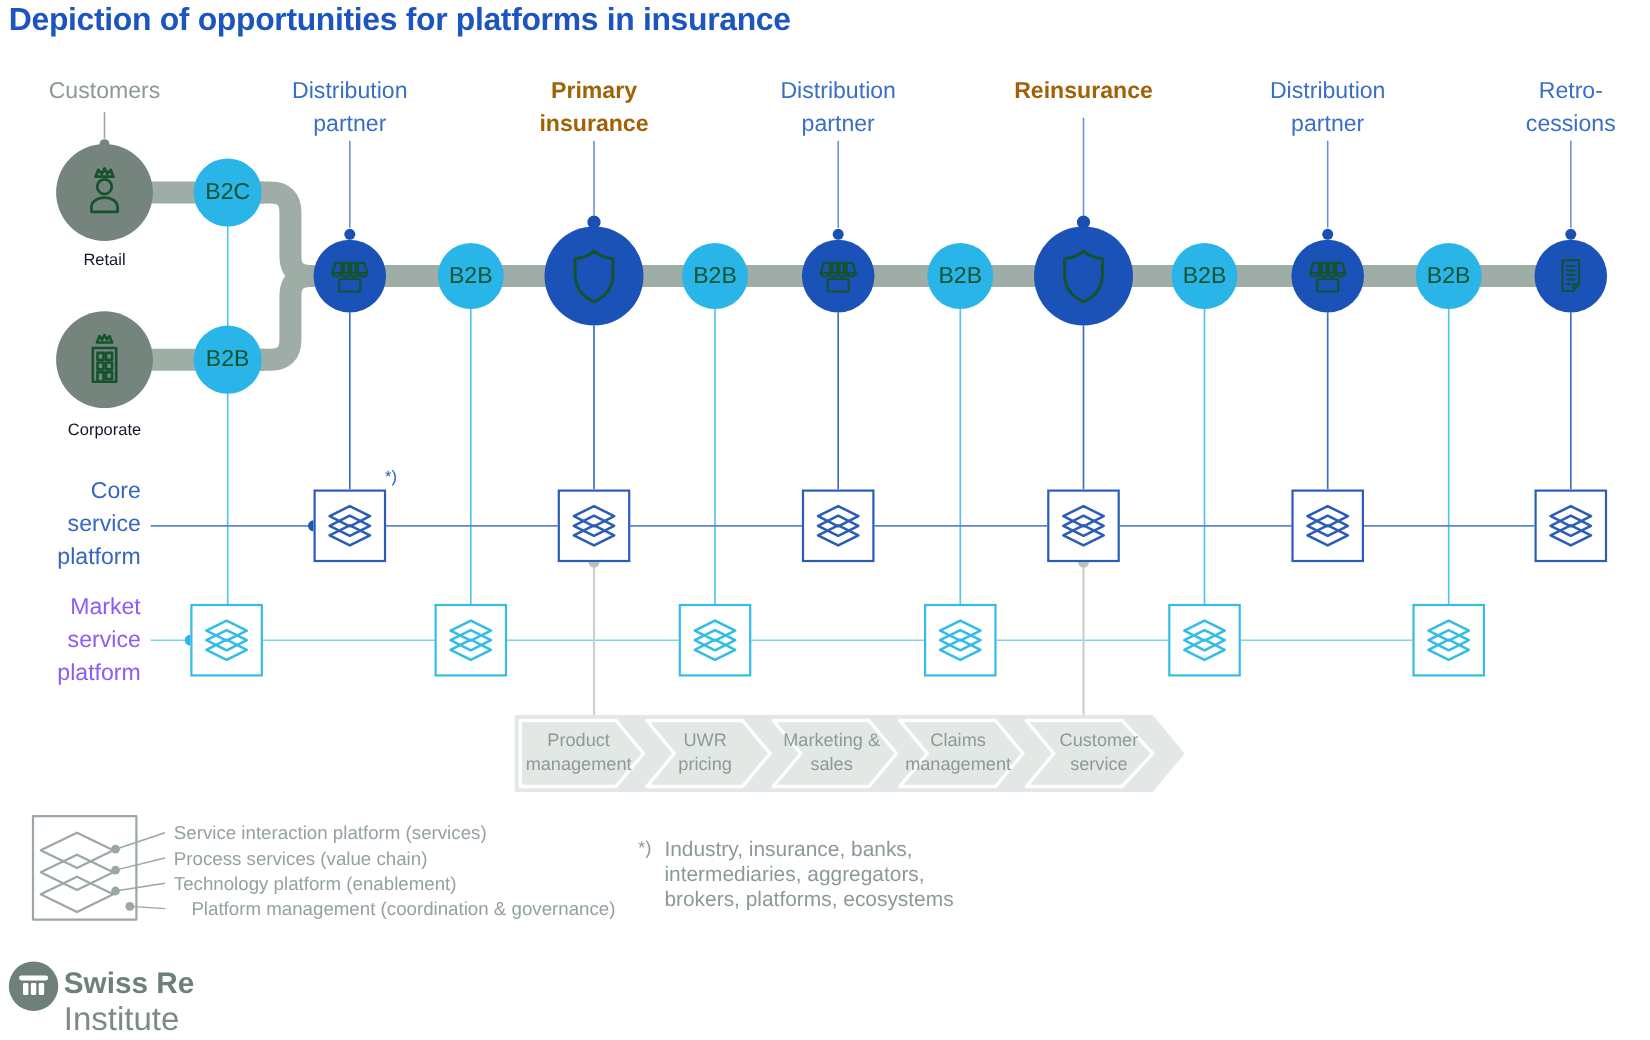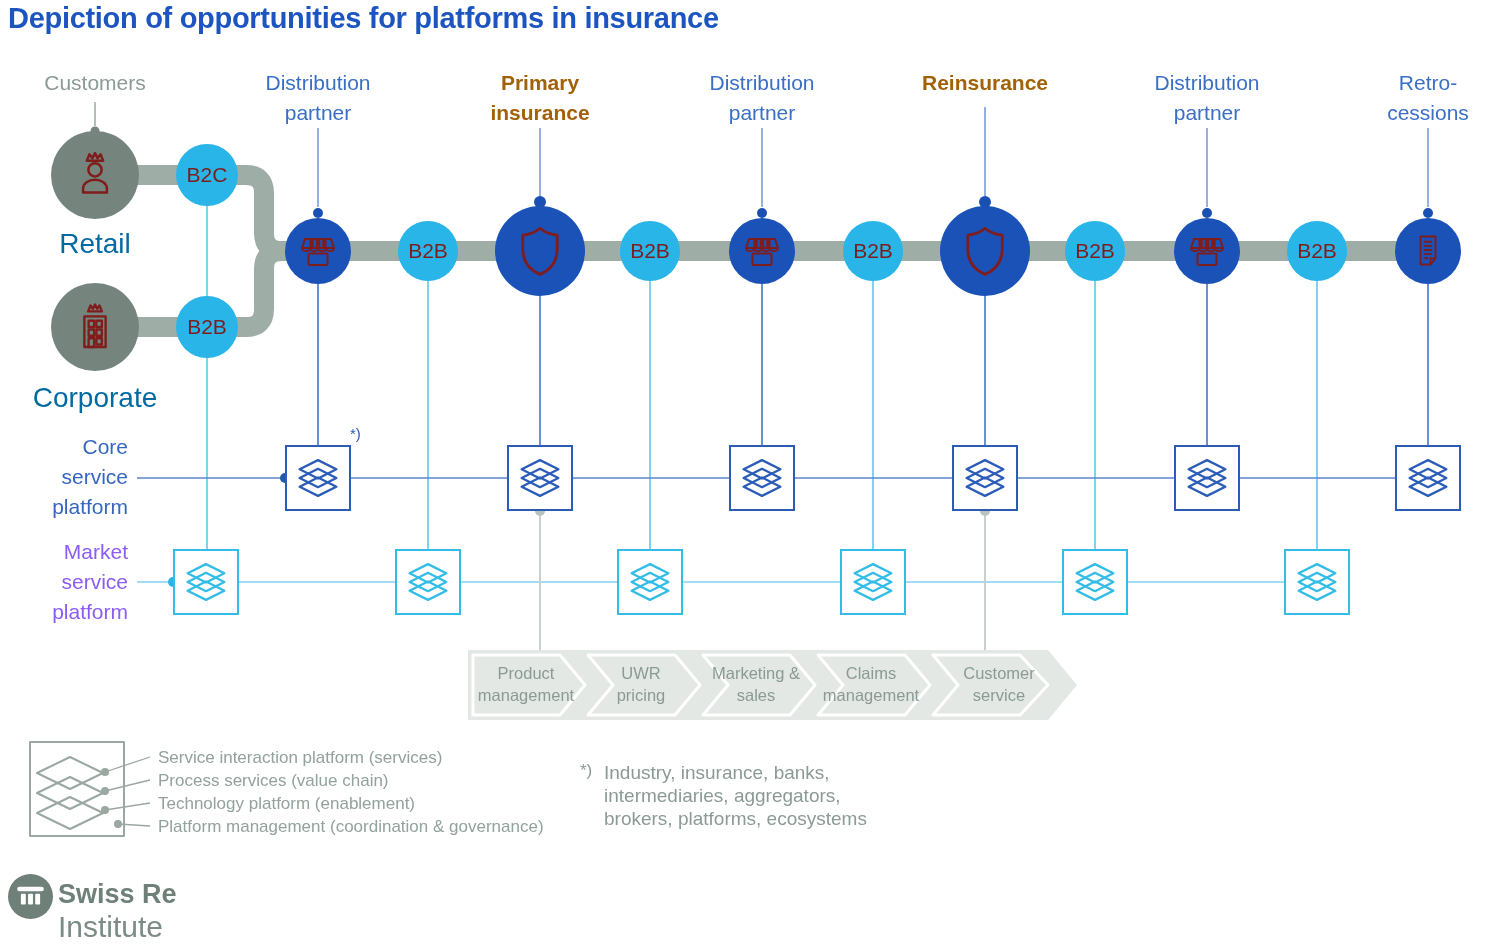--- a/index.html
+++ b/index.html
@@ -4,25 +4,25 @@
 <style>
   html,body{margin:0;padding:0;background:#fff;}
   .canvas{position:relative;width:1500px;height:945px;overflow:hidden;background:#fff;
           font-family:"Liberation Sans","DejaVu Sans",sans-serif;}
   .underlay{position:absolute;left:0;top:0;}
   .title{position:absolute;left:8px;top:2px;font-size:29px;font-weight:bold;color:#1C55C0;letter-spacing:-0.3px;}
   .hdr{position:absolute;top:68px;text-align:center;font-size:21px;line-height:30px;
        color:#3A6FC6;white-space:pre-line;}
   .hdr.bold{font-weight:bold;color:#a16207;}
   .hdr.gray{color:#8B9B94;}
-  .node{position:absolute;border-radius:50%;display:flex;align-items:center;justify-content:center;color:#7f1d1d;}
+  .node{position:absolute;border-radius:50%;display:flex;align-items:center;justify-content:center;color:#14532d;}
   .node.light{background:#29B5E8;font-size:21px;}
   .node.dark{background:#1A52B8;}
   .node.actor{background:#75857E;}
-  .actor-label{position:absolute;text-align:center;font-size:28px;color:#0369a1;}
+  .actor-label{position:absolute;text-align:center;font-size:15px;color:#0f172a;}
   .row-label{position:absolute;width:120px;text-align:right;font-size:21px;line-height:30px;white-space:pre-line;}
   .row-label.core{color:#3566C0;}
   .row-label.market{color:#8b5cf6;}
   .plat{position:absolute;width:66px;height:66px;background:#fff;border:2.5px solid;box-sizing:border-box;
         display:flex;align-items:center;justify-content:center;}
   .plat.core{border-color:#2B5CB8;color:#2B5CB8;}
   .plat.market{border-color:#33BDE6;color:#33BDE6;}
   .asterisk{position:absolute;left:350px;top:425px;font-size:15px;color:#2B5CB8;}
   .chev-label{position:absolute;top:662px;text-align:center;font-size:16.5px;line-height:22px;
               color:#8B9B94;white-space:pre-line;}
@@ -335,21 +335,21 @@
   <div class="chev-label" style="left:700px;width:112px;">Marketing &amp;
 sales</div>
   <div class="chev-label" style="left:815px;width:112px;">Claims
 management</div>
   <div class="chev-label" style="left:939px;width:120px;">Customer
 service</div>
 
   <div class="legend-item" style="top:748px;">Service interaction platform (services)</div>
   <div class="legend-item" style="top:771px;">Process services (value chain)</div>
   <div class="legend-item" style="top:794px;">Technology platform (enablement)</div>
-  <div class="legend-item" style="top:817px;">Platform management (coordination &amp; governance)</div>
+  <div class="legend-item" style="top:817px;margin-left:16px;">Platform management (coordination &amp; governance)</div>
 
   <div class="footnote-marker">*)</div>
   <div class="footnote-text">Industry, insurance, banks,
 intermediaries, aggregators,
 brokers, platforms, ecosystems</div>
 
   <div class="logo-circle">
     <svg width="45" height="45" viewBox="0 0 44 44" style="color:#fff">
         <use href="#sym-temple"></use>
       </svg>

